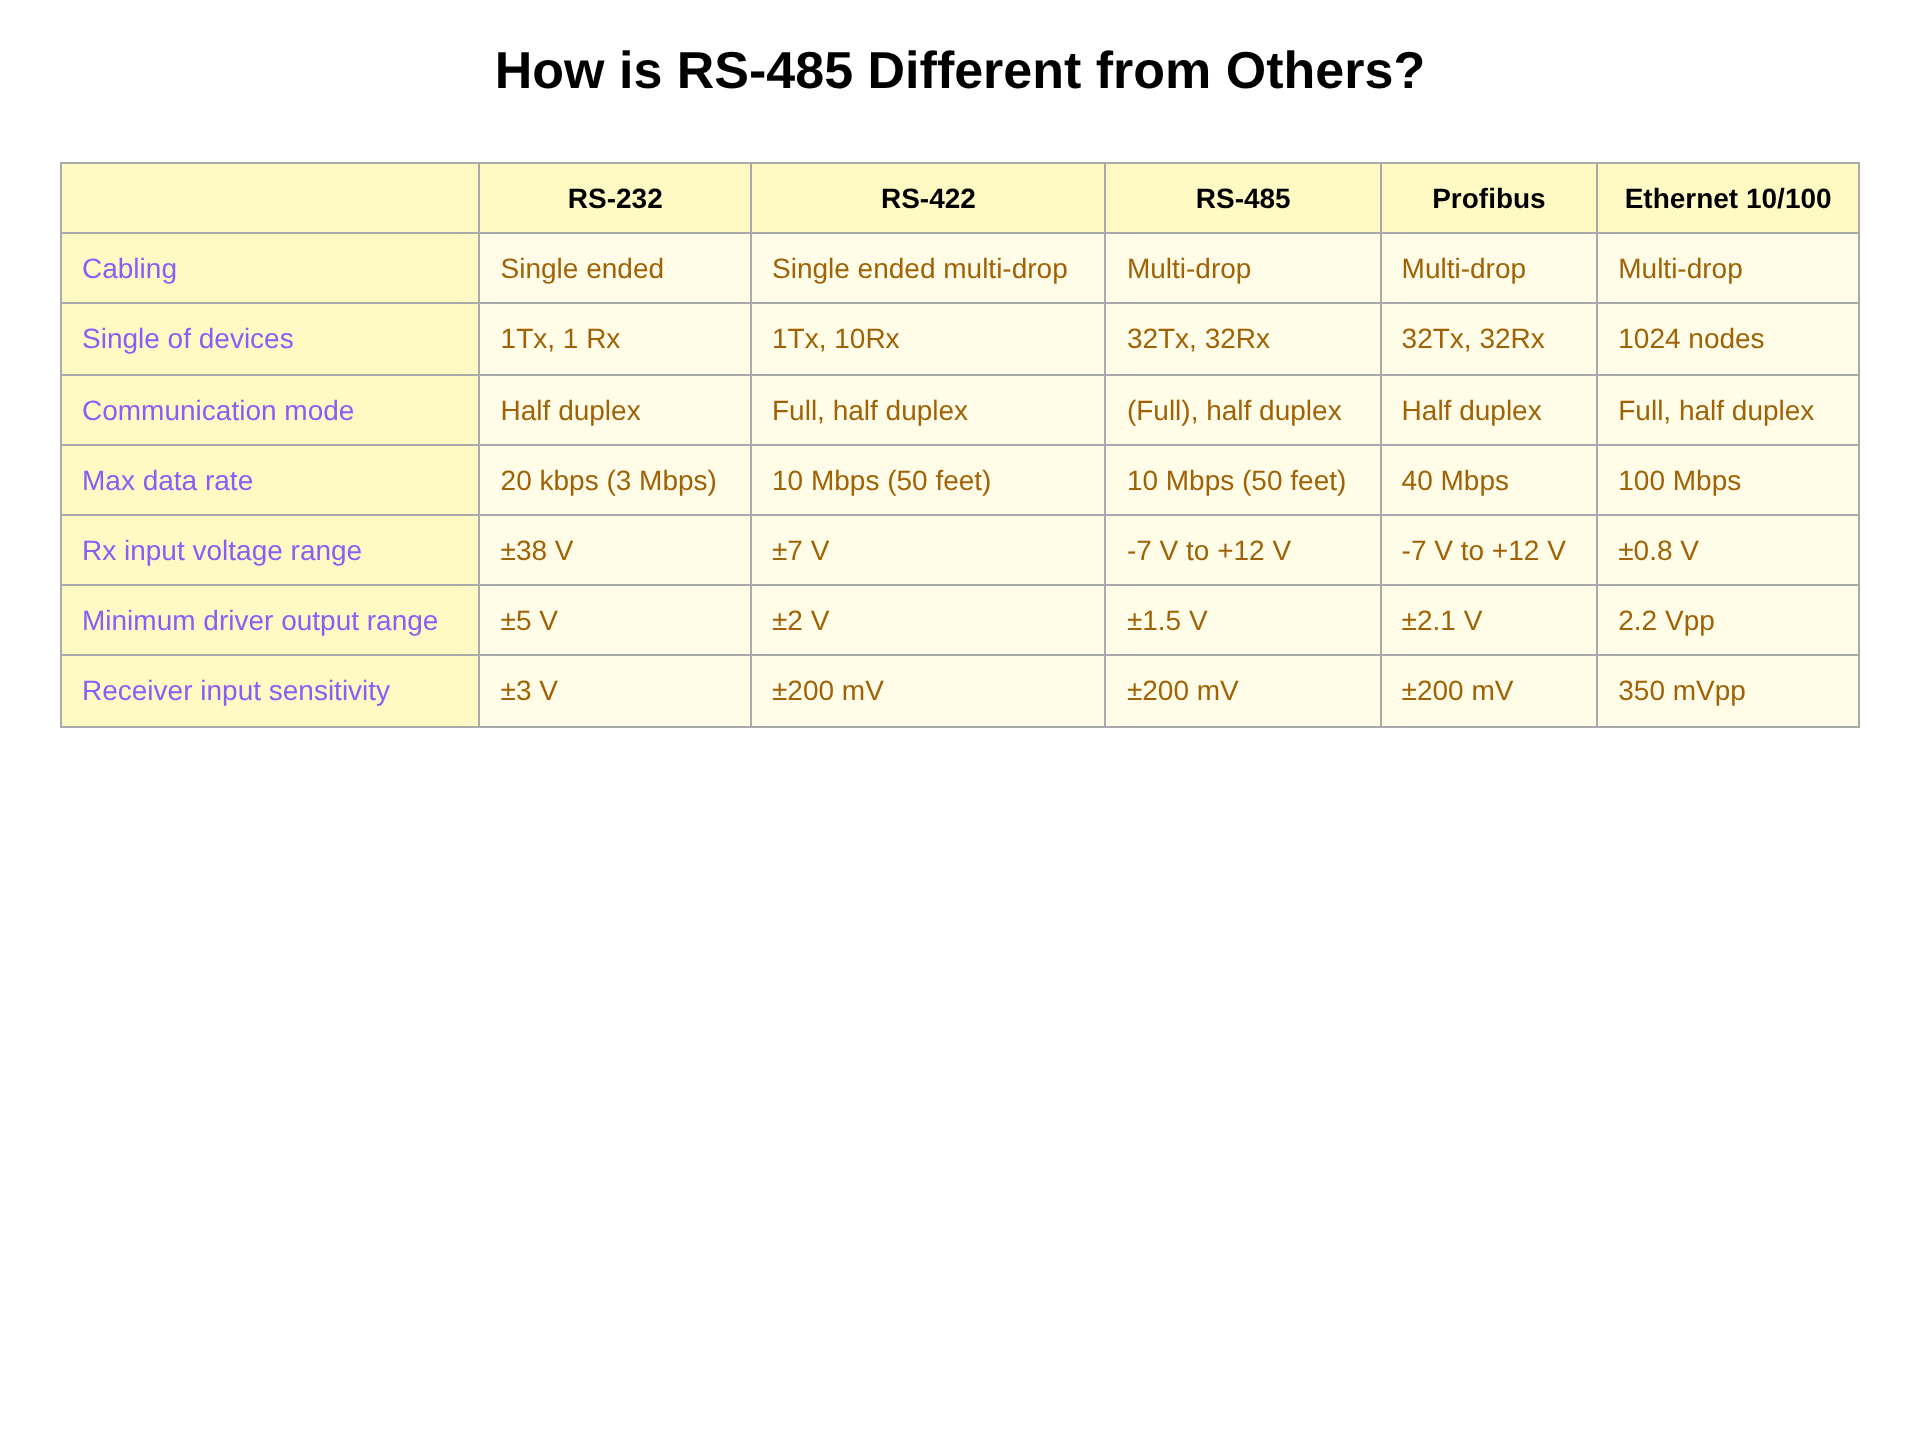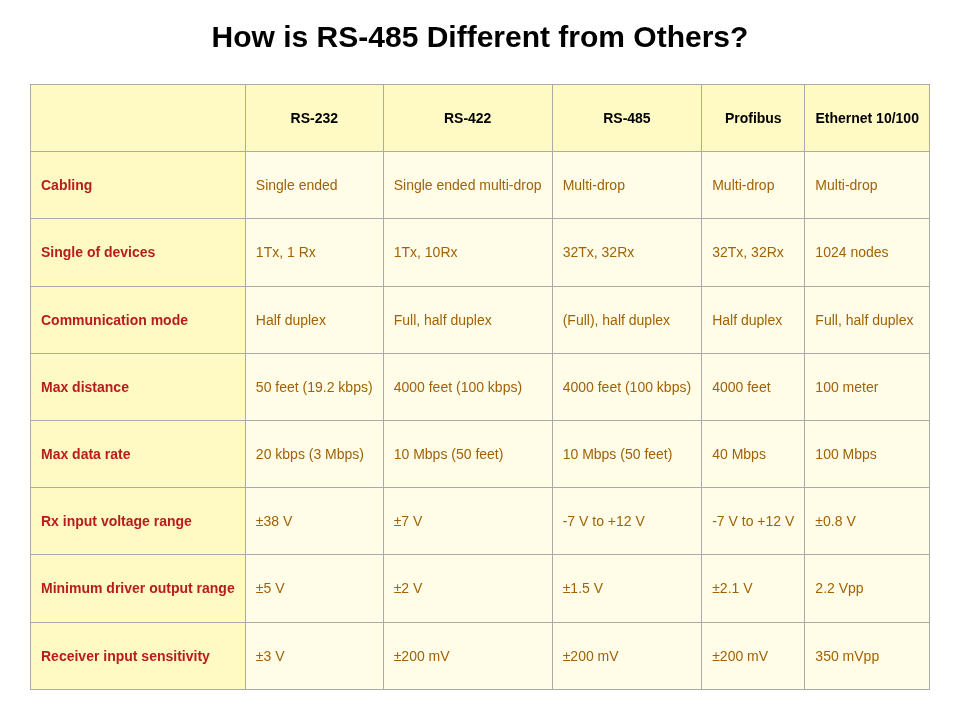--- a/index.html
+++ b/index.html
@@ -7,46 +7,46 @@
       background: #ffffff;
       font-family: Arial, sans-serif;
       width: 960px;
       height: 720px;
       display: flex;
       flex-direction: column;
       align-items: center;
       padding: 20px 30px;
     }
     h1 {
-      font-size: 30px;
+      font-size: 26px;
       font-weight: bold;
       margin-bottom: 30px;
       text-align: center;
       color: #000;
     }
     table {
       border-collapse: collapse;
       width: 100%;
       font-size: 14px;
     }
     th, td {
       border: 1px solid #aaa;
-      padding: 24px 10px;
+      padding: 8px 10px;
       vertical-align: top;
       line-height: 1.3;
     }
     thead th {
       background-color: #fff9c4;
       font-weight: bold;
       text-align: center;
     }
     tbody tr td:first-child {
       background-color: #fff9c4;
-      font-weight: bold;
-      color: #b91c1c;
+      font-weight: normal;
+      color: #8b5cf6;
     }
     tbody tr td {
       background-color: #fffde7;
       color: #a16207;
     }
     thead th:first-child {
       background-color: #fff9c4;
     }
   </style>
 </head>
@@ -84,28 +84,20 @@
       </tr>
       <tr>
         <td>Communication mode</td>
         <td>Half duplex</td>
         <td>Full, half duplex</td>
         <td>(Full), half duplex</td>
         <td>Half duplex</td>
         <td>Full, half duplex</td>
       </tr>
       <tr>
-        <td>Max distance</td>
-        <td>50 feet (19.2 kbps)</td>
-        <td>4000 feet (100 kbps)</td>
-        <td>4000 feet (100 kbps)</td>
-        <td>4000 feet</td>
-        <td>100 meter</td>
-      </tr>
-      <tr>
         <td>Max data rate</td>
         <td>20 kbps (3 Mbps)</td>
         <td>10 Mbps (50 feet)</td>
         <td>10 Mbps (50 feet)</td>
         <td>40 Mbps</td>
         <td>100 Mbps</td>
       </tr>
       <tr>
         <td>Rx input voltage range</td>
         <td>±38 V</td>

